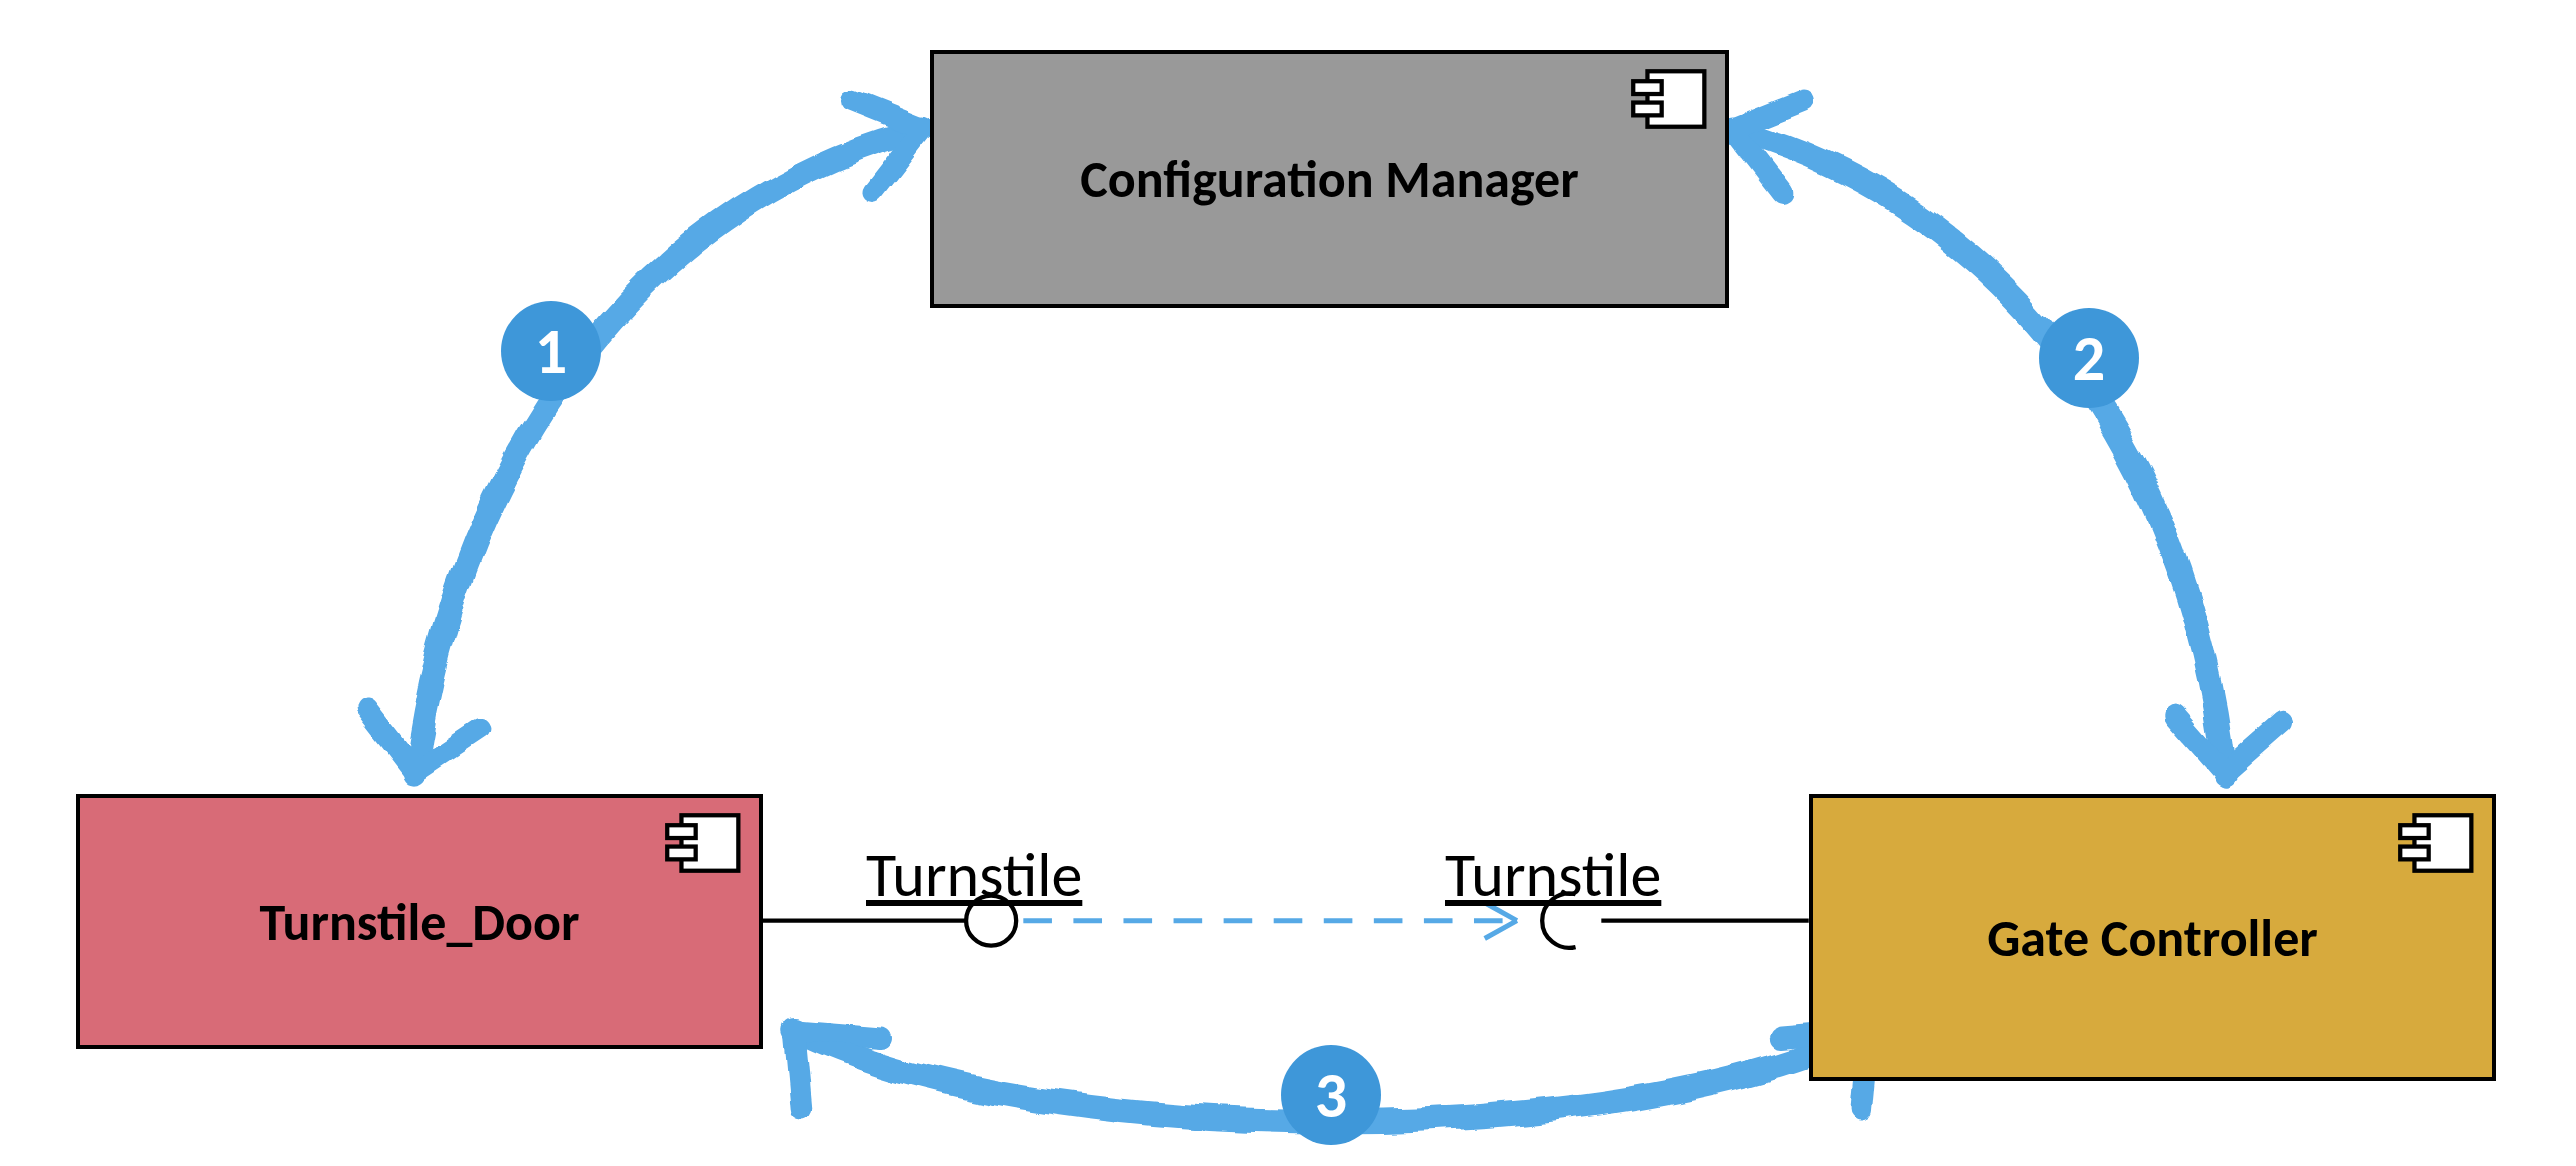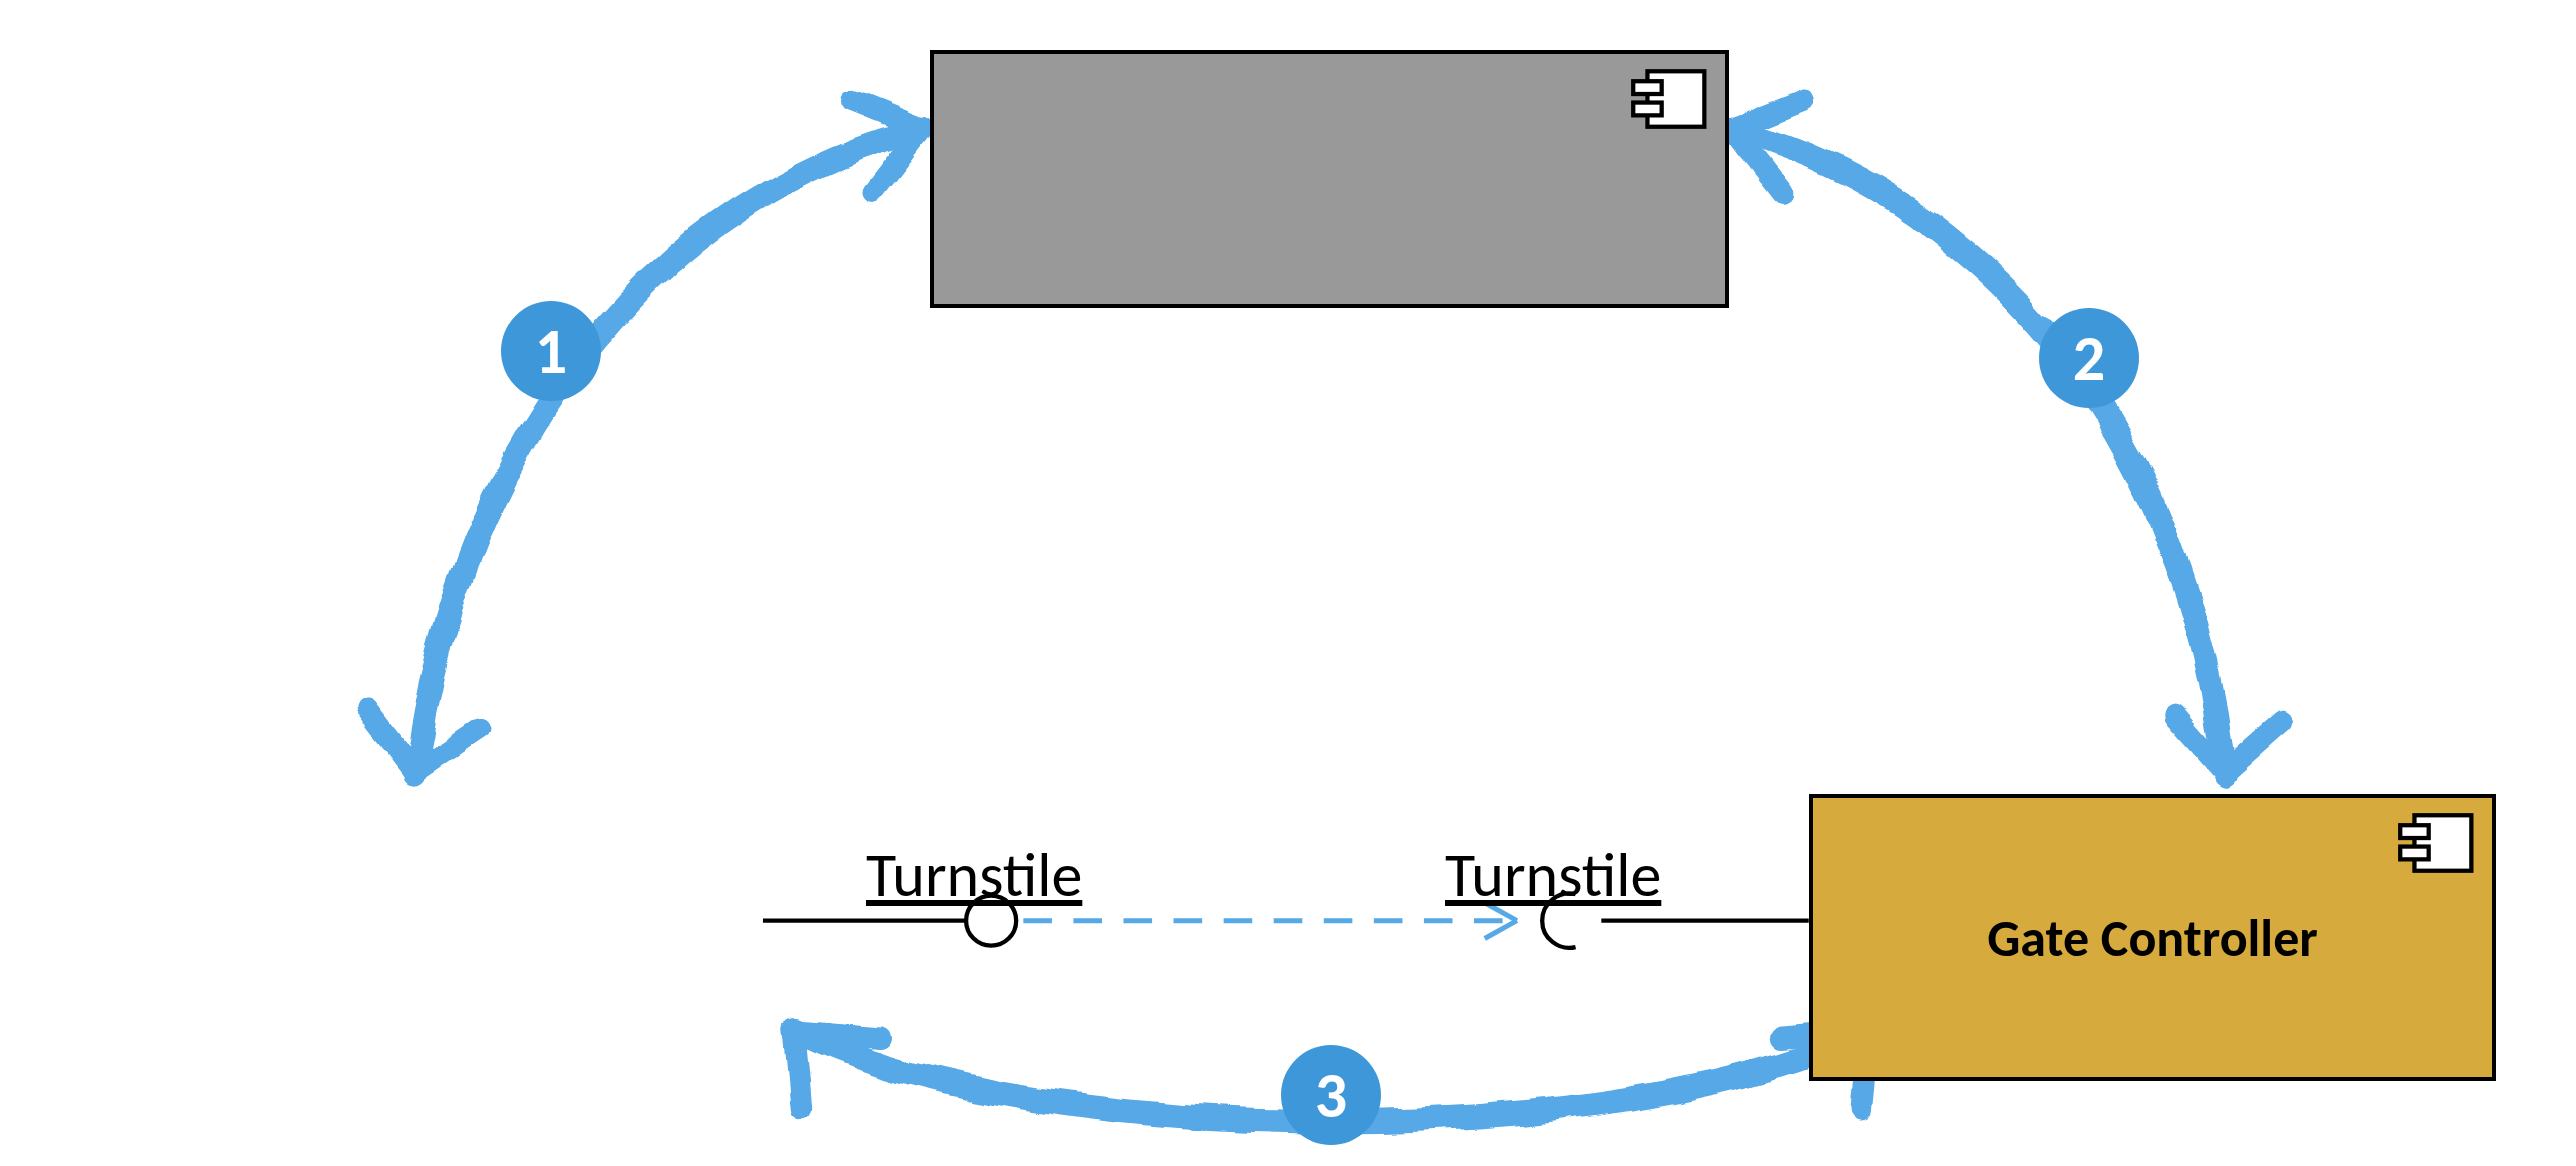--- a/index.html
+++ b/index.html
@@ -57,27 +57,36 @@
     </g>
 
     <g>
       <line x1="2238" y1="1287" x2="2528" y2="1287" stroke="#000" stroke-width="6"></line>
 
       <path d="M 2202 1250 A 38 38 0 1 0 2202 1324" fill="#fff" stroke="#000" stroke-width="6"></path>
     </g>
   </svg>
 
   <div class="component" style="left:930px;top:50px;width:799px;height:258px;background:#999999;">
+    <span class="label">Configuration Manager</span>
     <svg style="position:absolute;top:13px;right:15.7px;" width="79" height="64" viewBox="0 0 110 90">
       <rect x="24" y="6" width="80" height="78" fill="#fff" stroke="#000" stroke-width="6"></rect>
       <rect x="4" y="20" width="40" height="18" fill="#fff" stroke="#000" stroke-width="6"></rect>
       <rect x="4" y="50" width="40" height="18" fill="#fff" stroke="#000" stroke-width="6"></rect>
     </svg>
   </div>
 
+  <div class="component" style="left:76px;top:794px;width:687px;height:255px;background:#d86b77;">
+    <span class="label">Turnstile_Door</span>
+    <svg style="position:absolute;top:13px;right:15.7px;" width="79" height="64" viewBox="0 0 110 90">
+      <rect x="24" y="6" width="80" height="78" fill="#fff" stroke="#000" stroke-width="6"></rect>
+      <rect x="4" y="20" width="40" height="18" fill="#fff" stroke="#000" stroke-width="6"></rect>
+      <rect x="4" y="50" width="40" height="18" fill="#fff" stroke="#000" stroke-width="6"></rect>
+    </svg>
+  </div>
 
   <div class="component" style="left:1809px;top:794px;width:687px;height:287px;background:#d7aa3d;">
     <span class="label">Gate Controller</span>
     <svg style="position:absolute;top:13px;right:15.7px;" width="79" height="64" viewBox="0 0 110 90">
       <rect x="24" y="6" width="80" height="78" fill="#fff" stroke="#000" stroke-width="6"></rect>
       <rect x="4" y="20" width="40" height="18" fill="#fff" stroke="#000" stroke-width="6"></rect>
       <rect x="4" y="50" width="40" height="18" fill="#fff" stroke="#000" stroke-width="6"></rect>
     </svg>
   </div>
 

